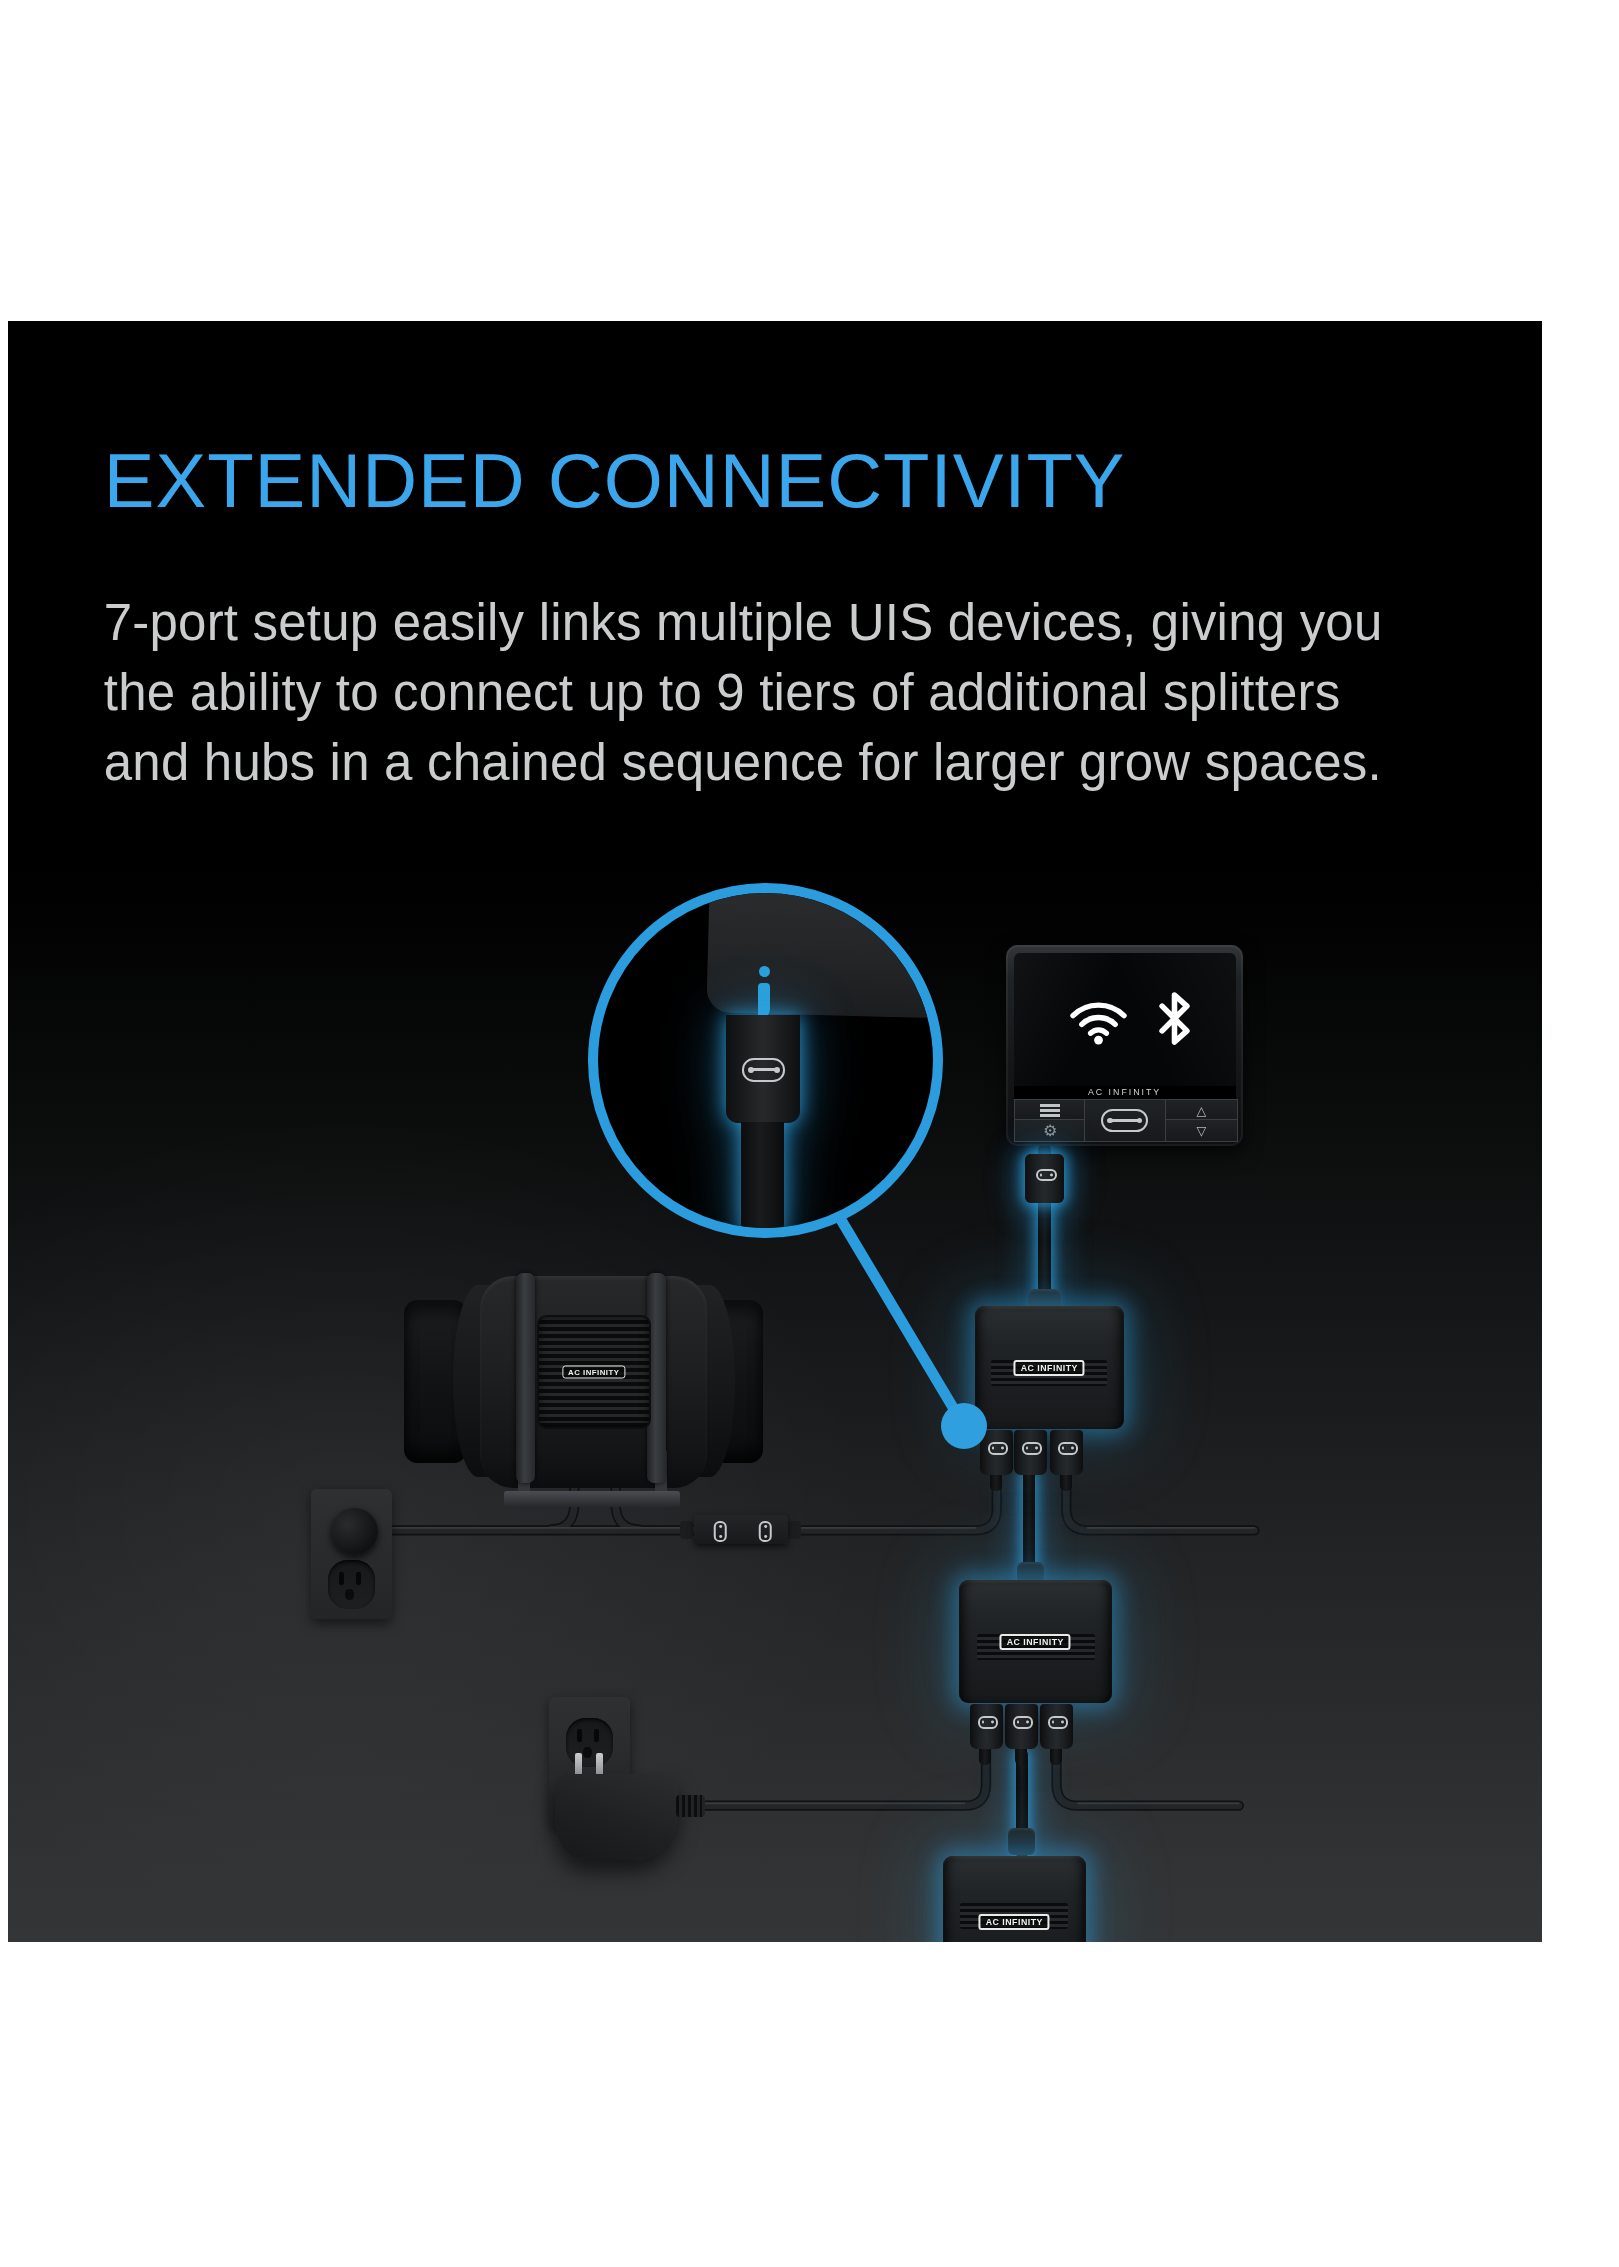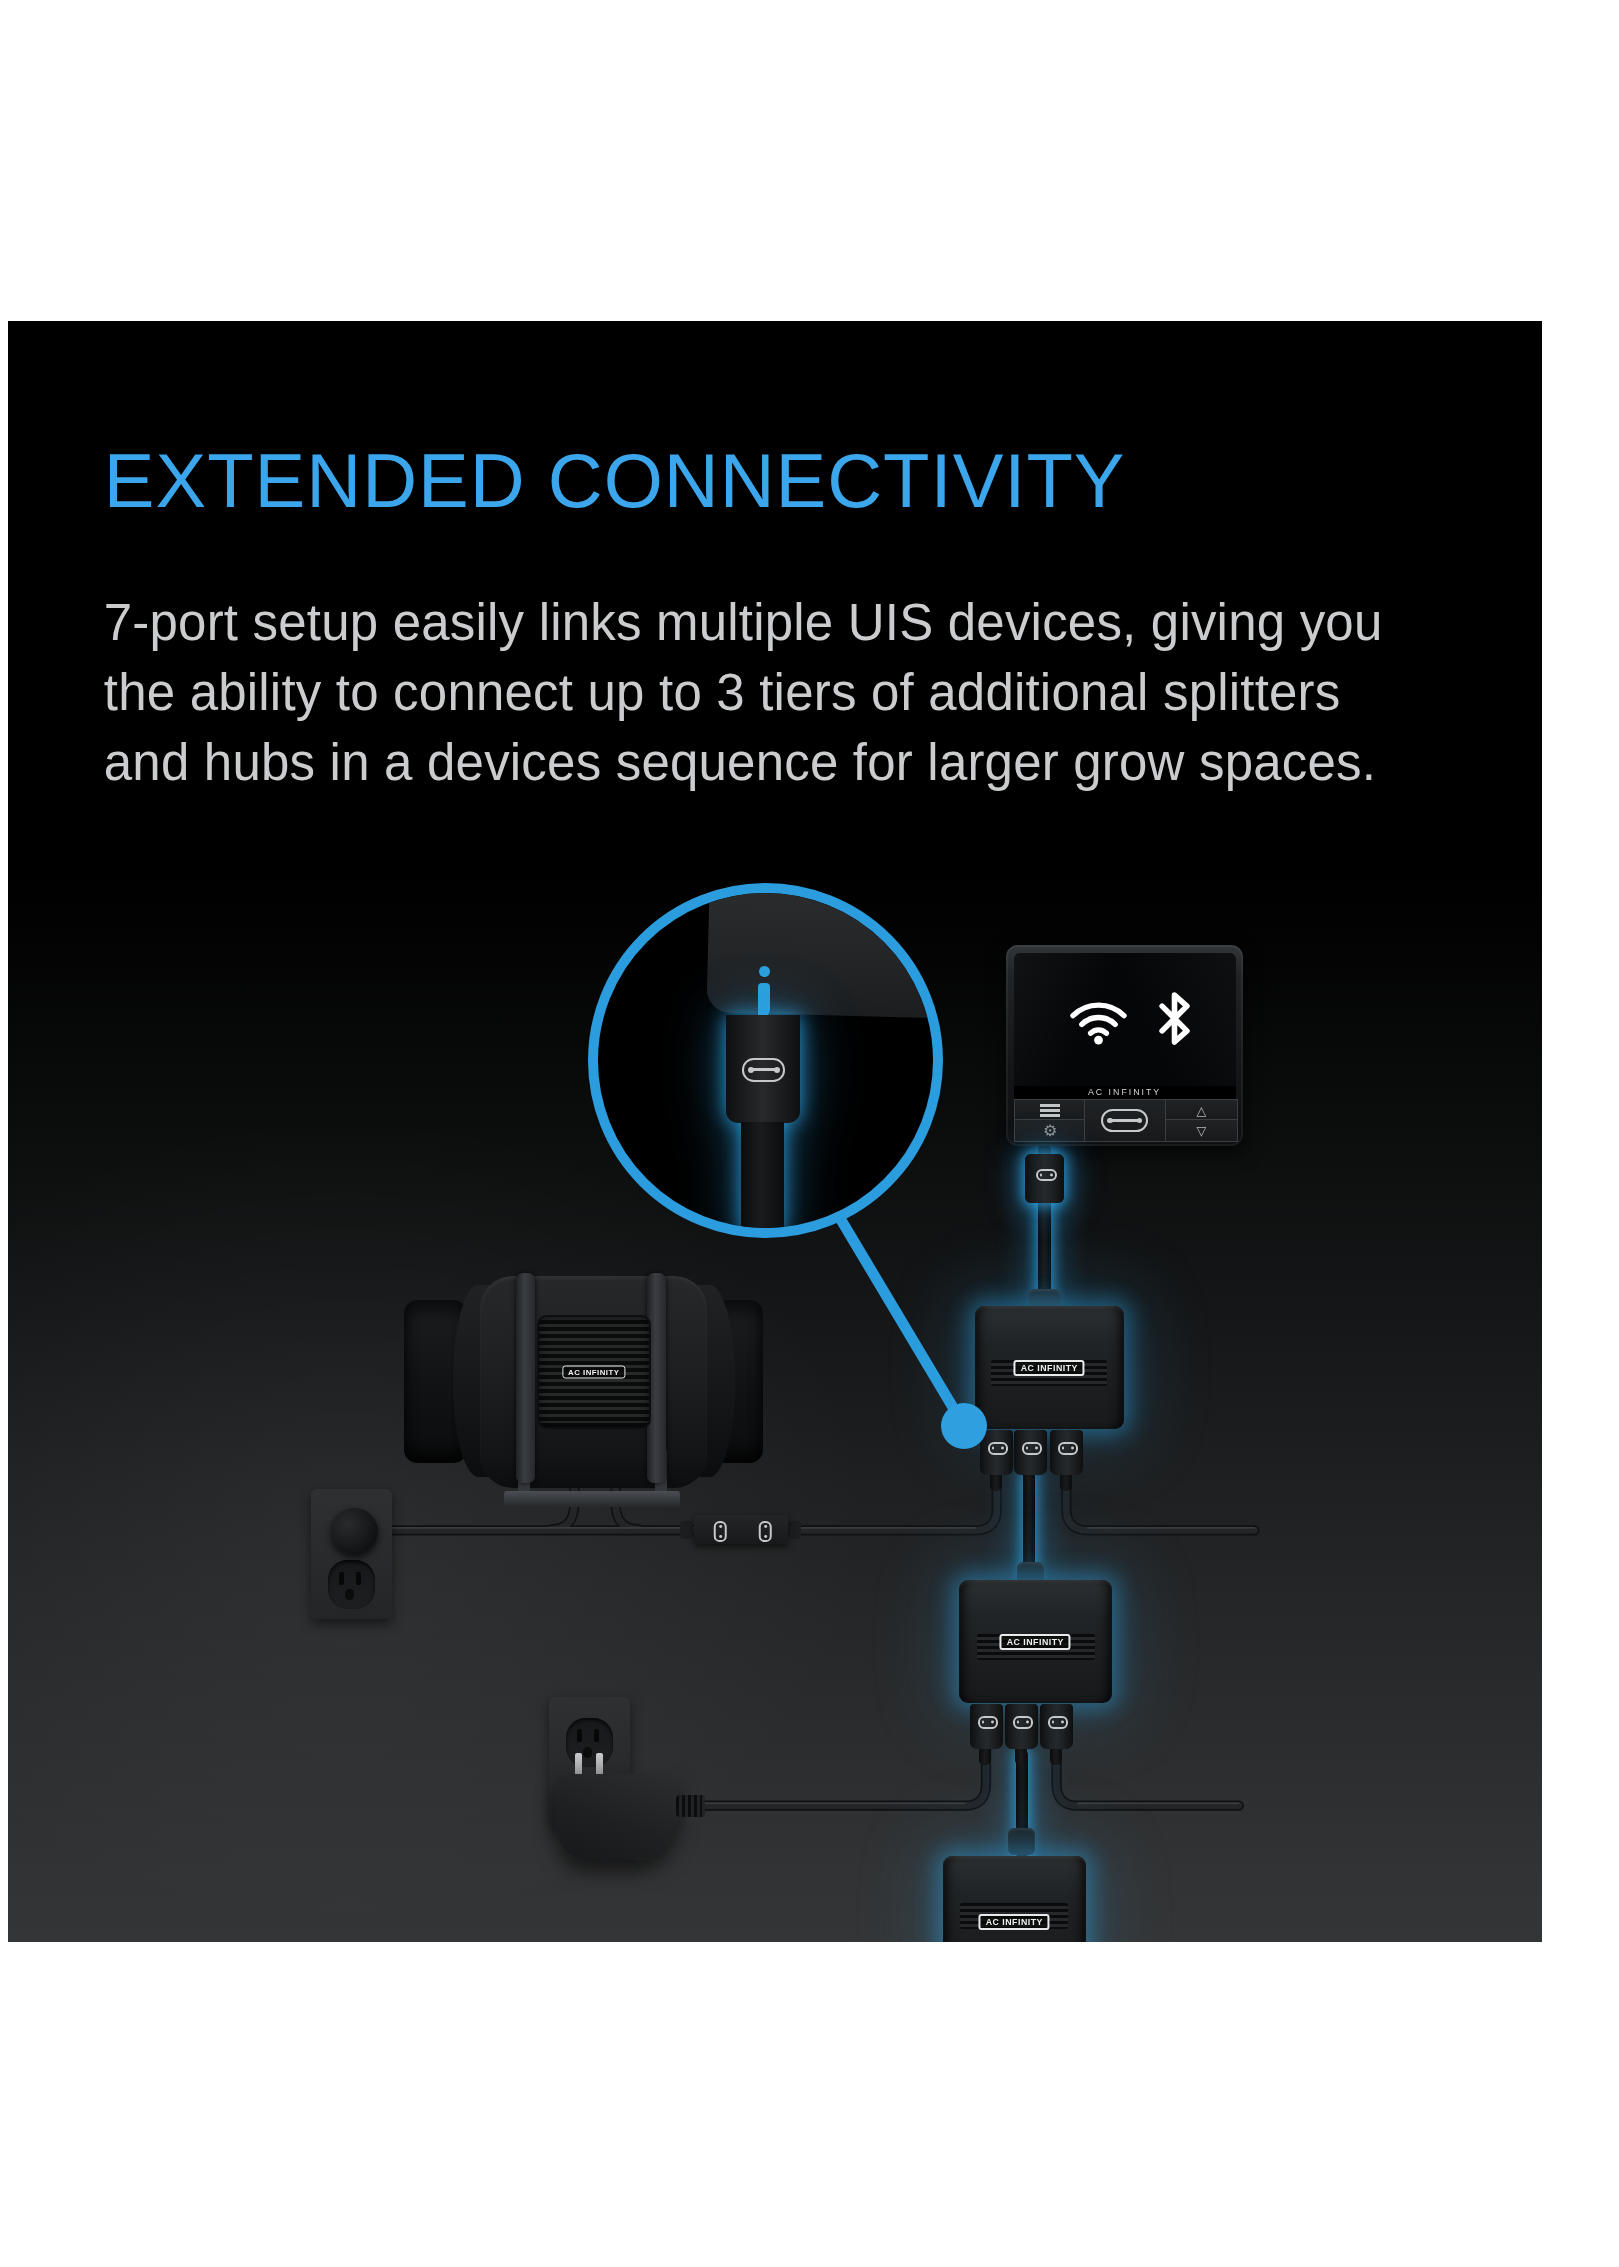--- a/index.html
+++ b/index.html
@@ -110,22 +110,22 @@
   .inline-cap{background:#1b1d1f;border-radius:3.9px;z-index:3;}
 </style>
 </head>
 <body>
 
 <div class="d panel">
 
   <div class="d title">EXTENDED CONNECTIVITY</div>
   <div class="d para">
     <span>7-port setup easily links multiple UIS devices, giving you</span>
-    <span>the ability to connect up to 3 tiers of additional splitters</span>
-    <span>and hubs in a devices sequence for larger grow spaces.</span>
+    <span>the ability to connect up to 9 tiers of additional splitters</span>
+    <span>and hubs in a chained sequence for larger grow spaces.</span>
   </div>
 
   <svg class="d cables" viewBox="8 328 1644 1654">
     <g fill="none" stroke-linecap="round">
       <g stroke="#101112" stroke-width="10.5">
         <path d="M 382 1562 H 995 Q 1017 1562 1017 1540 V 1502"></path>
         <path d="M 1088 1502 V 1540 Q 1088 1562 1110 1562 H 1280"></path>
         <path d="M 586 1446 V 1534 Q 586 1561 562 1561"></path>
         <path d="M 628 1446 V 1534 Q 628 1561 652 1561"></path>
         <path d="M 716 1843 H 984 Q 1006 1843 1006 1821 V 1786"></path>

